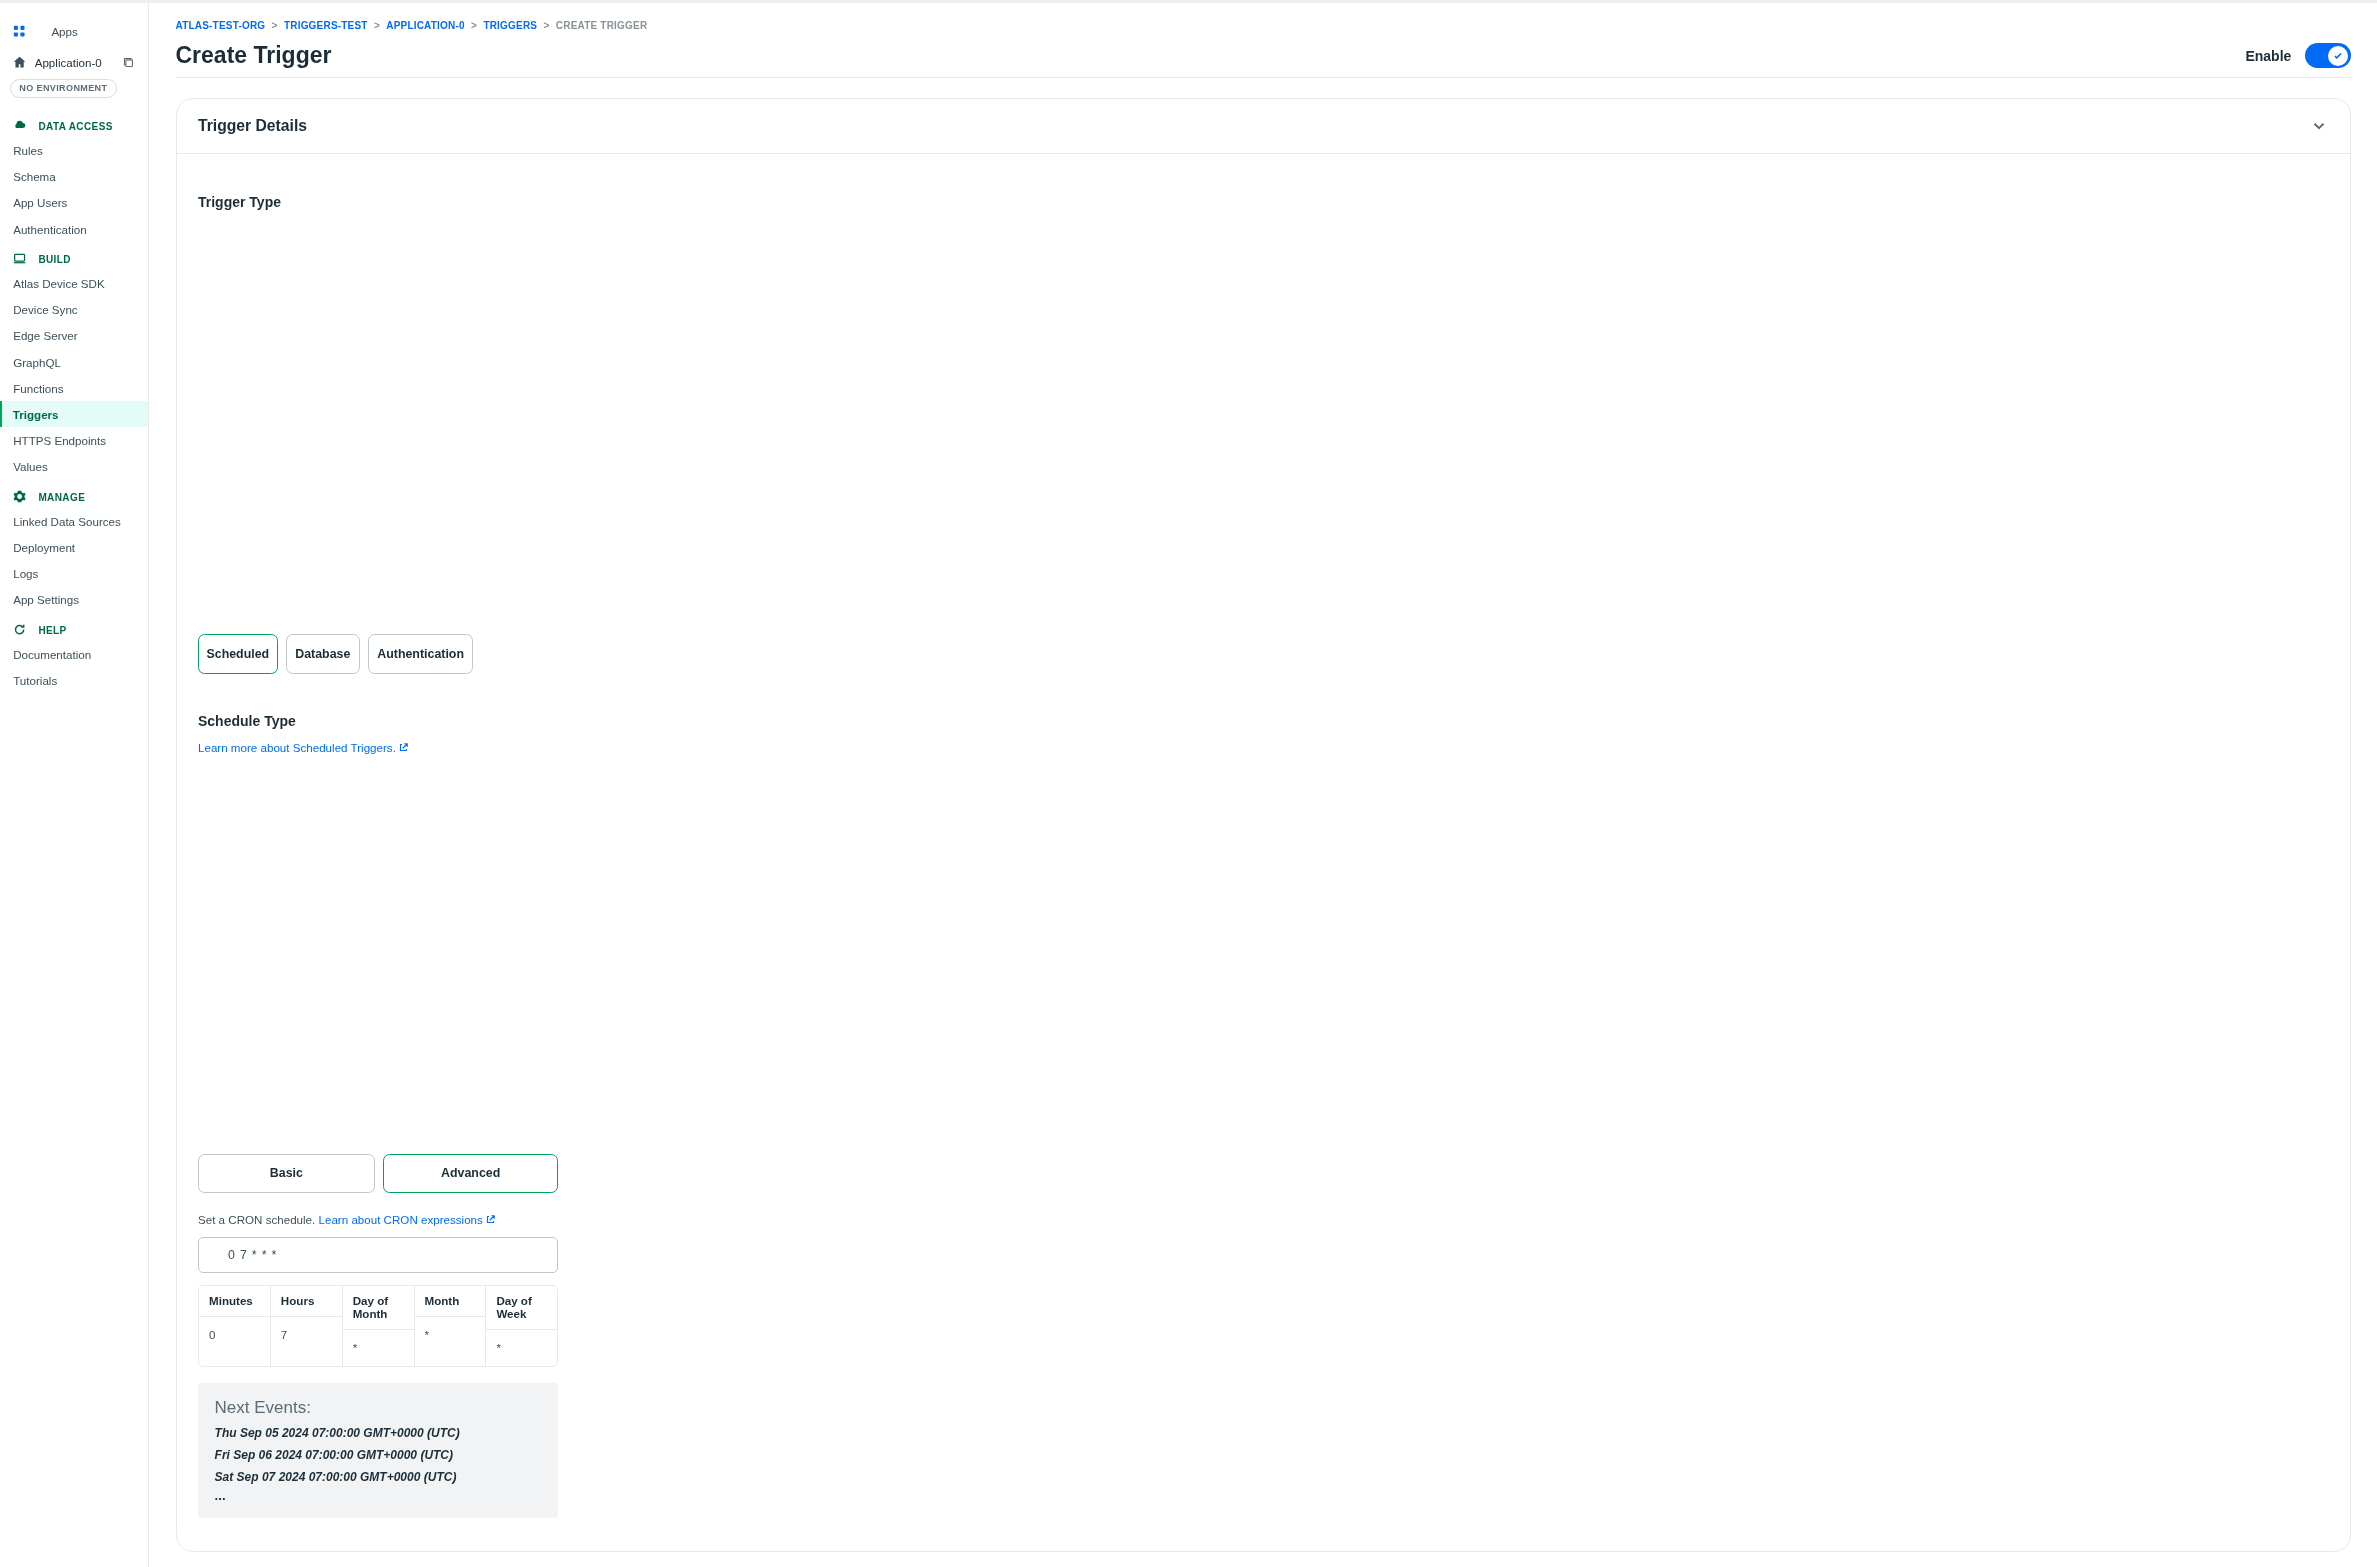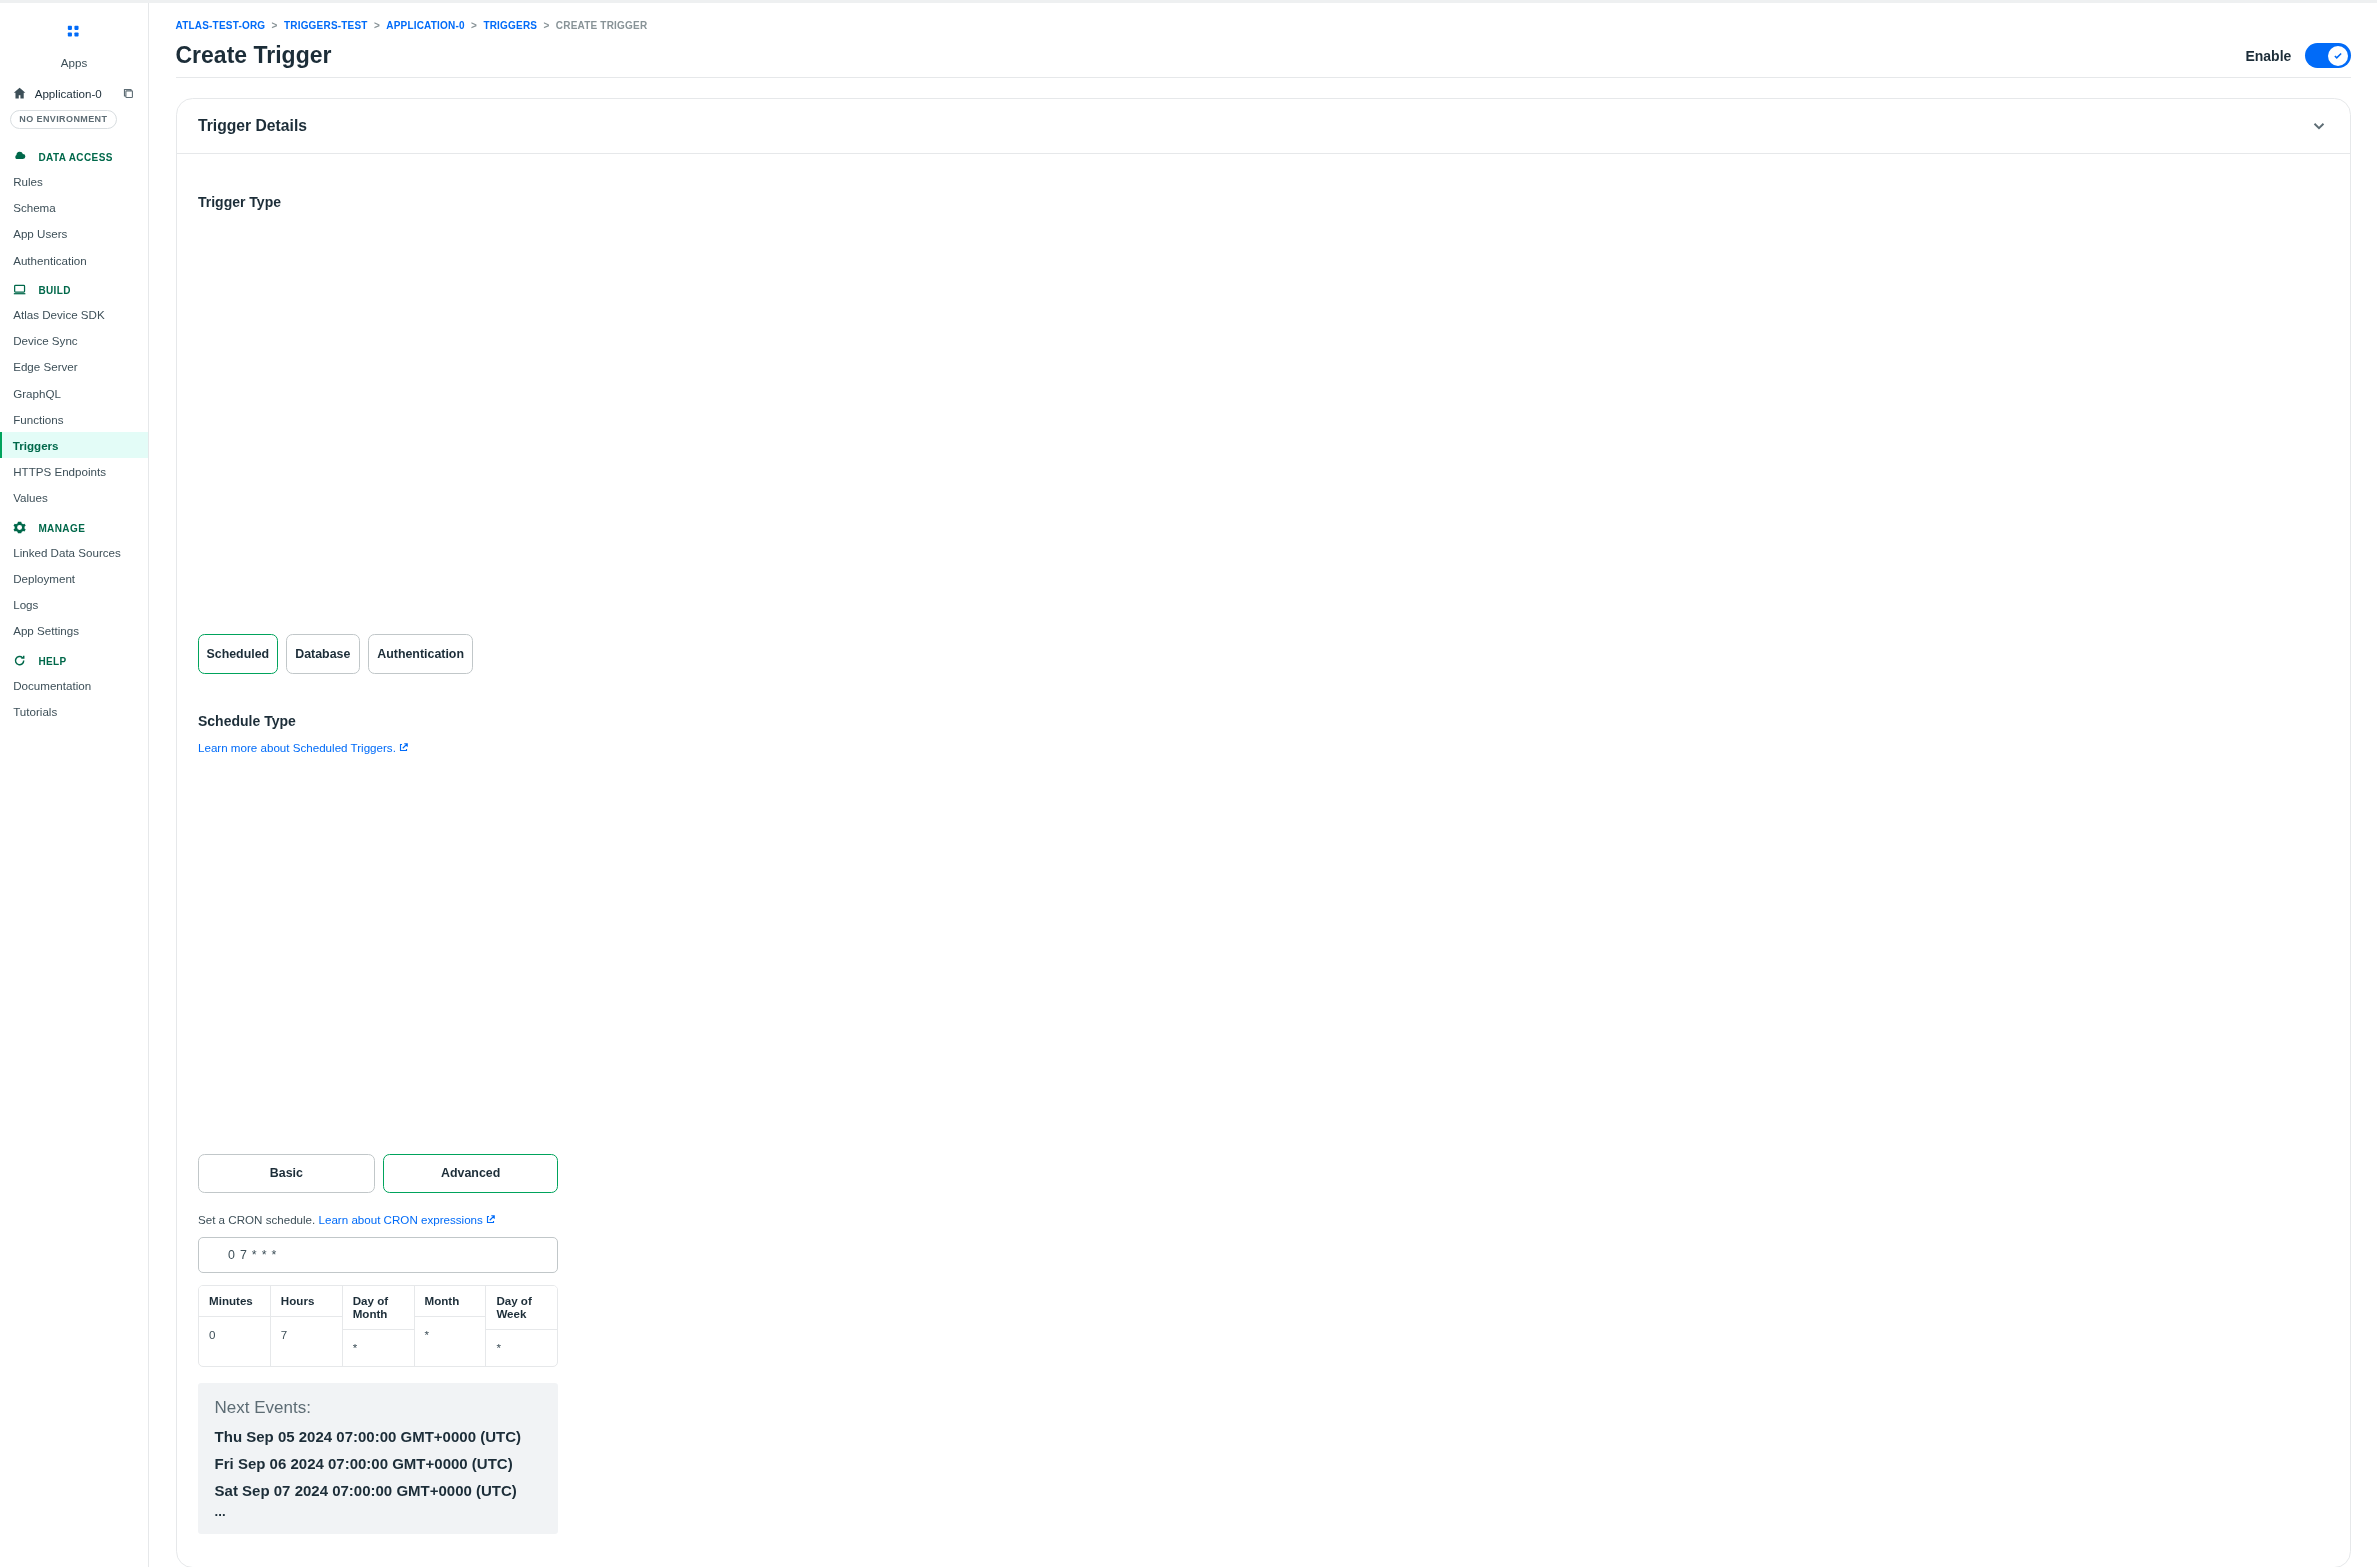--- a/index.html
+++ b/index.html
@@ -15,25 +15,24 @@
   .sidebar {
     width: 149px;
     flex: 0 0 149px;
     border-right: 0.8px solid #e6e8ea;
     padding: 15px 0 25px 0;
     background: #fff;
   }
   .sidebar-row {
     display: flex;
     align-items: center;
-    gap: 18px;
+    gap: 25px;
     padding: 6.6px 13.2px;
     cursor: pointer;
     color: #3d4f58;
-    flex-direction: column;
   }
   .sidebar-row .icon { width: 13.2px; height: 13.2px; display:flex; align-items:center; justify-content:center; flex-shrink:0; }
   .sidebar-apps { font-size: 11.6px; font-weight: 500; color:#3d4f58; }
   .sidebar-appname-row { display:flex; align-items:center; justify-content:space-between; padding: 11.6px 13.2px 6.6px 13.2px; cursor:pointer;}
   .sidebar-appname { font-size: 11.6px; font-weight: 500; color:#1c2d38; display:flex; align-items:center; gap:8.3px;}
   .env-pill {
     display:inline-block;
     margin: 3.3px 10px 11.6px 10px;
     padding: 3.3px 8.3px;
     border: 0.8px solid #d8dde0;
@@ -176,21 +175,21 @@
     padding: 11.6px 10px;
     font-size:11.6px; color:#3d4f58;
   }
   .next-events {
     background:#f1f3f5;
     border-radius:3.3px;
     padding: 15px 16.6px;
     margin-top: 16.6px;
   }
   .next-events-title { font-size:17px; color:#5d6c74; margin-bottom:5px; }
-  .next-events-item { font-size:15px; font-weight:600; color:#1c2d38; line-height:1.8; }
+  .next-events-item { font-size:12px; font-weight:600; color:#1c2d38; line-height:1.8;font-style:italic; }
   .next-events-more { font-size:13.2px; font-weight:700; color:#1c2d38; }
 
   .ext-icon { width:9px; height:9px; display:inline-block; }
   svg { display:block; }
 </style>
 </head>
 <body>
 
 <nav class="sidebar">
 

